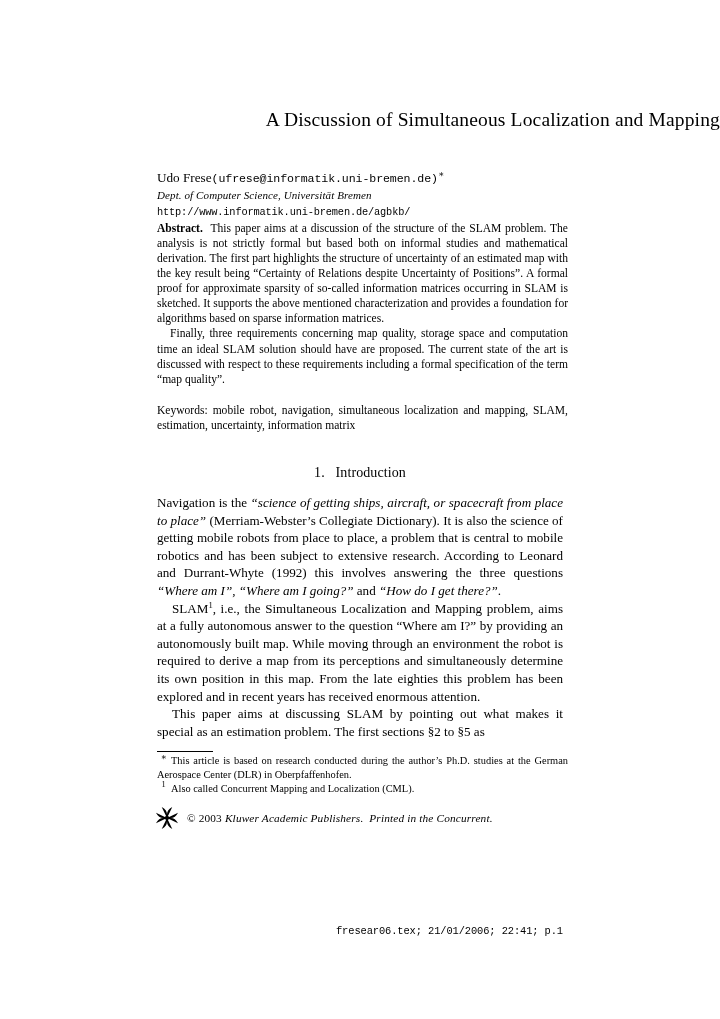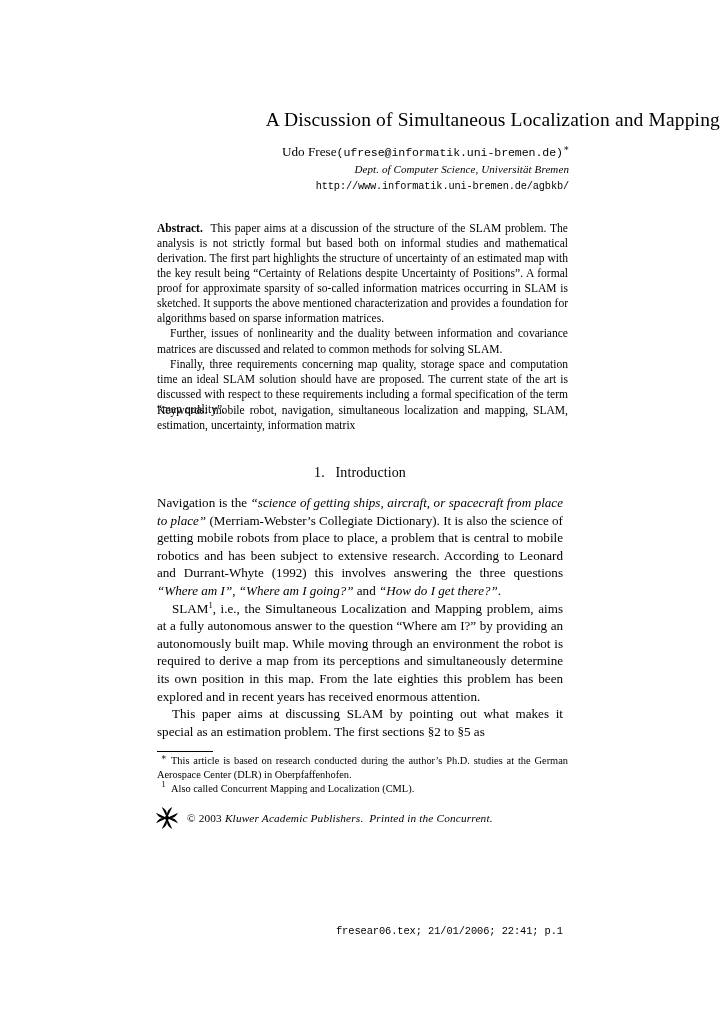--- a/index.html
+++ b/index.html
@@ -36,23 +36,22 @@
     font-weight: 400;
     letter-spacing: 0.15px;
     line-height: 1.2;
     margin: 0;
   }
 
   
   .author-block {
     position: absolute;
     left: 157px;
-    top: 143px;
+    top: 169px;
     width: 412px;
-    text-align: right;
   }
   .author-line {
     font-size: 13.2px;
     line-height: 1.38;
     white-space: nowrap;
   }
   .author-name { font-family: "Liberation Serif","DejaVu Serif",serif; }
   .author-email {
     font-family: "Liberation Mono", "DejaVu Sans Mono", monospace;
     font-size: 11.6px;
@@ -225,21 +224,20 @@
   <div class="author-block">
     <div class="author-line">
       <span class="author-name">Udo Frese</span><span class="author-email">(</span><span class="author-email">ufrese@informatik.uni-bremen.de</span><span class="author-email">)</span><span class="footnote-mark">∗</span>
     </div>
     <div class="affiliation">Dept. of Computer Science, Universität Bremen</div>
     <div class="homepage">http://www.informatik.uni-bremen.de/agbkb/</div>
   </div>
 
   <div class="abstract-block">
     <p><span class="abstract-head">Abstract.</span><span>This paper aims at a discussion of the structure of the SLAM problem. The analysis is not strictly formal but based both on informal studies and mathematical derivation. The first part highlights the structure of uncertainty of an estimated map with the key result being “Certainty of Relations despite Uncertainty of Positions”. A formal proof for approximate sparsity of so-called information matrices occurring in SLAM is sketched. It supports the above mentioned characterization and provides a foundation for algorithms based on sparse information matrices.</span></p>
-    <p>Further, issues of nonlinearity and the duality between information and covariance matrices are discussed and related to common methods for solving SLAM.</p>
     <p>Finally, three requirements concerning map quality, storage space and computation time an ideal SLAM solution should have are proposed. The current state of the art is discussed with respect to these requirements including a formal specification of the term “map quality”.</p>
   </div>
 
   <div class="keywords-block">
     <span class="keywords-head">Keywords:</span><span>mobile robot, navigation, simultaneous localization and mapping, SLAM, estimation, uncertainty, information matrix</span>
   </div>
 
   <div class="section-heading">
     <span class="sec-num">1.</span><span>Introduction</span>
   </div>

